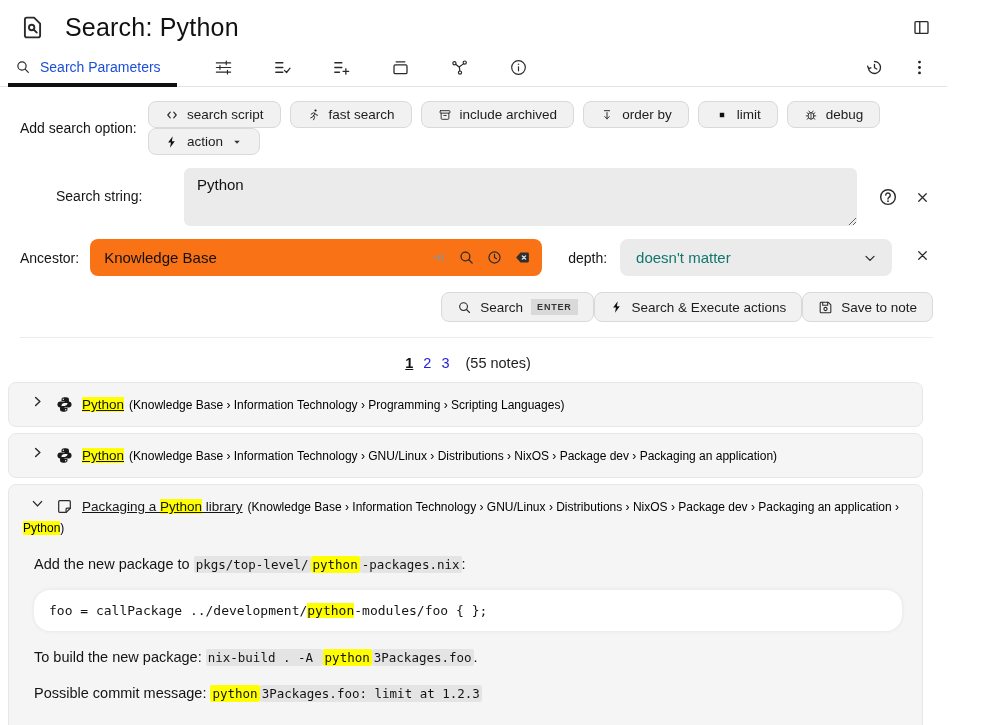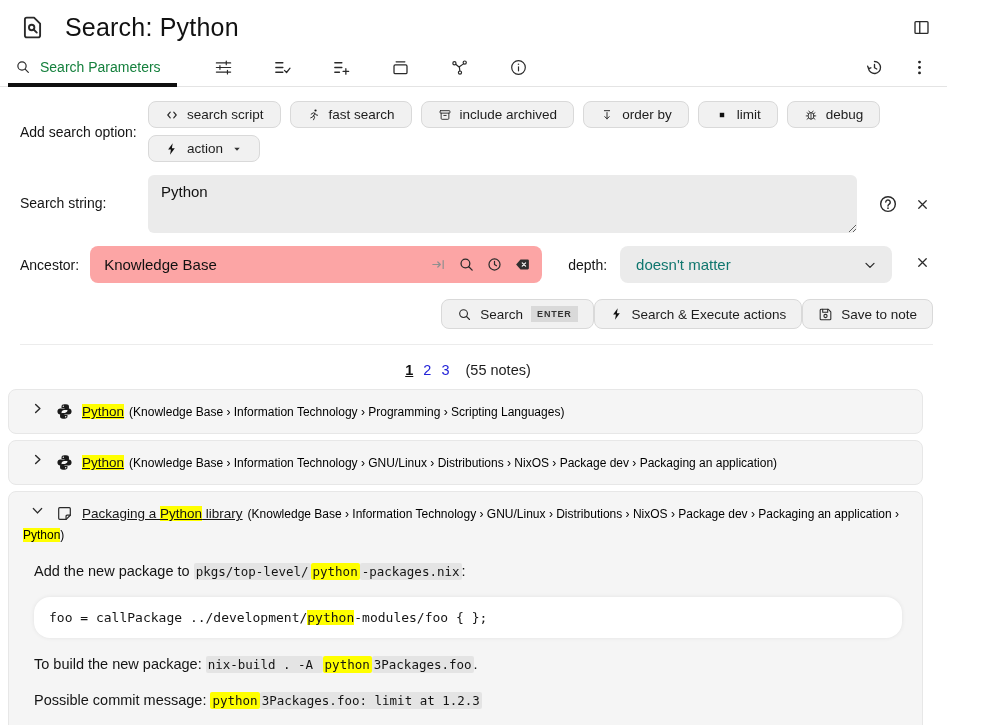--- a/index.html
+++ b/index.html
@@ -17,44 +17,44 @@
   .ic-muted svg{stroke:#8f8f8f}
 
   
   .hdr { display:flex; align-items:center; padding:13px 16px 6px 20px; }
   .hdr-title { font-size:25px; font-weight:300; letter-spacing:.2px; margin-left:20px; color:#111; }
   .hdr-spacer { flex:1; }
 
   
   .ribbon { display:flex; align-items:center; height:39px; border-bottom:1px solid #e4e4e4; padding:0 16px 0 8px; }
   .tab { position:relative; display:flex; align-items:center; gap:9px; height:100%; padding:0 16px 0 7px; cursor:pointer; }
-  .tab-label { font-size:14px; color:#15803d; }
+  .tab-label { font-size:14px; color:#1d4ed8; }
   .tab.active::after { content:''; position:absolute; left:0; right:0; bottom:-1px; height:4px; background:#101010; }
   .ribbon-tools { display:flex; gap:40px; margin-left:37px; }
   .ribbon-tool { background:none; border:none; cursor:pointer; padding:0; display:inline-flex; }
   .ribbon-right { margin-left:auto; display:flex; align-items:center; gap:26px; padding-right:2px; }
   .iconbtn { background:none; border:none; cursor:pointer; padding:0; display:inline-flex; align-items:center; }
 
   
   .form { padding:14px 14px 0 20px; }
   .frow { display:flex; align-items:center; margin-bottom:13px; }
   .flabel { font-size:14px; color:#141414; flex-shrink:0; }
   .w-label { width:128px; }
-  .opt-rows { display:flex; flex-direction:column; gap:7px; }
+  .opt-rows { display:flex; flex-direction:column; }
   .opt-line { display:flex; gap:9px; }
   .opt-btn, .act-btn { display:inline-flex; align-items:center; gap:8px; height:27px; padding:0 16px;
      background:#f1f1f1; border:1px solid #d9d9d9; border-radius:8px; font-family:inherit;
      font-size:13.5px; color:#1d1d1d; cursor:pointer; white-space:nowrap; }
-  .row-string { align-items:flex-start; }
+  .row-string { align-items:flex-start;margin-left:36px; }
   .row-string .flabel { padding-top:20px; }
   .string-area { flex:1; height:58px; background:#ebebeb; border:none; border-radius:6px;
      padding:8px 13px; font-family:"Liberation Sans",sans-serif; font-size:15px; color:#111; resize:vertical; outline:none; }
   .side-icons { width:76px; flex-shrink:0; display:flex; justify-content:flex-end; align-items:center; gap:17px; height:58px; padding-right:3px; }
 
-  .ancestor-box { width:452px; height:37px; background:#fca5a5; border-radius:8px; display:flex; align-items:center;
+  .ancestor-box { width:452px; height:37px; background:#f97316; border-radius:8px; display:flex; align-items:center;
      padding:0 11px 0 14px; gap:10px; cursor:text; }
   .ancestor-text { flex:1; font-size:15px; color:#111; }
   .depth-label { margin:0 13px 0 26px; font-size:14px; }
   .depth-select { width:272px; height:37px; background:#ebebeb; border-radius:8px; display:flex; align-items:center;
      padding:0 14px 0 16px; cursor:pointer; }
   .depth-value { flex:1; font-size:15px; color:#0f766e; }
   .row-ancestor .close-right { margin-left:auto; padding-right:3px; }
 
   .actions-row { display:flex; justify-content:flex-end; margin:16px 0 0; padding-right:0; }
   .act-btn { height:30px; border-radius:8px; font-size:13.5px; padding:0 15px; }

